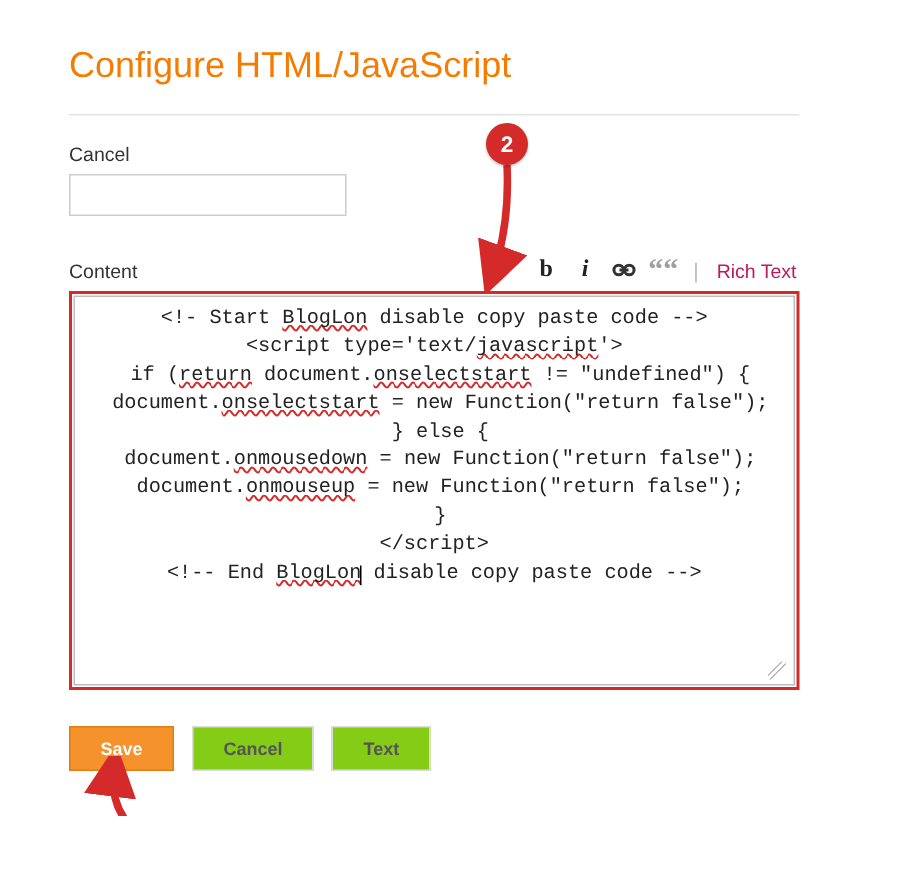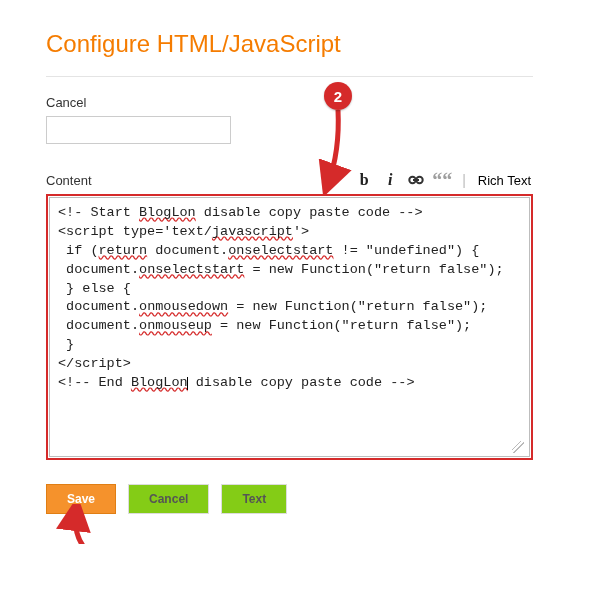--- a/index.html
+++ b/index.html
@@ -60,21 +60,21 @@
     cursor: pointer;
     color: #222;
   }
   .fmt-bold { font-weight: 900; font-size: 16px; }
   .fmt-italic { font-style: italic; font-weight: 700; font-size: 16px; }
   .fmt-link svg { display:block; }
   .fmt-quote { font-size: 20px; color: #9e9e9e; line-height: 12px; font-family: Georgia, serif; font-weight: bold;}
   .divider {
     color: #bbb; font-size: 14px; padding: 0 2px 0 4px;
   }
-  .richtext { color: #000000; font-size: 13px; cursor: pointer; padding-left: 4px;}
+  .richtext { color: #be185d; font-size: 13px; cursor: pointer; padding-left: 4px;}
   .editor-outline {
     border: 2px solid #d52a2a;
     padding: 1px;
   }
   .editor {
     width: 100%;
     height: 260px;
     border: 1px solid #bdbdbd;
     resize: none;
     padding: 6px 8px;
@@ -125,21 +125,21 @@
     box-shadow: 0 1px 2px rgba(0,0,0,.25);
     z-index: 5;
   }
   .arrow-svg { position: absolute; pointer-events: none; z-index: 4; }
   .resize-grip {
     position: absolute; right: 6px; bottom: 4px;
     width: 12px; height: 12px;
     background:
       linear-gradient(135deg, transparent 0 6px, #bbb 6px 7px, transparent 7px 9px, #bbb 9px 10px, transparent 10px 12px);
   }
-  .editor-rel { position: relative; }
+  .editor-rel { position: relative; text-align: center; }
 </style>
 </head>
 <body>
 
 <div class="wrap">
 
   <h1 class="page-title">Configure HTML/JavaScript</h1>
   <hr class="hr">
 
   <div class="badge" style="top:82px; left:324px;">2</div>

